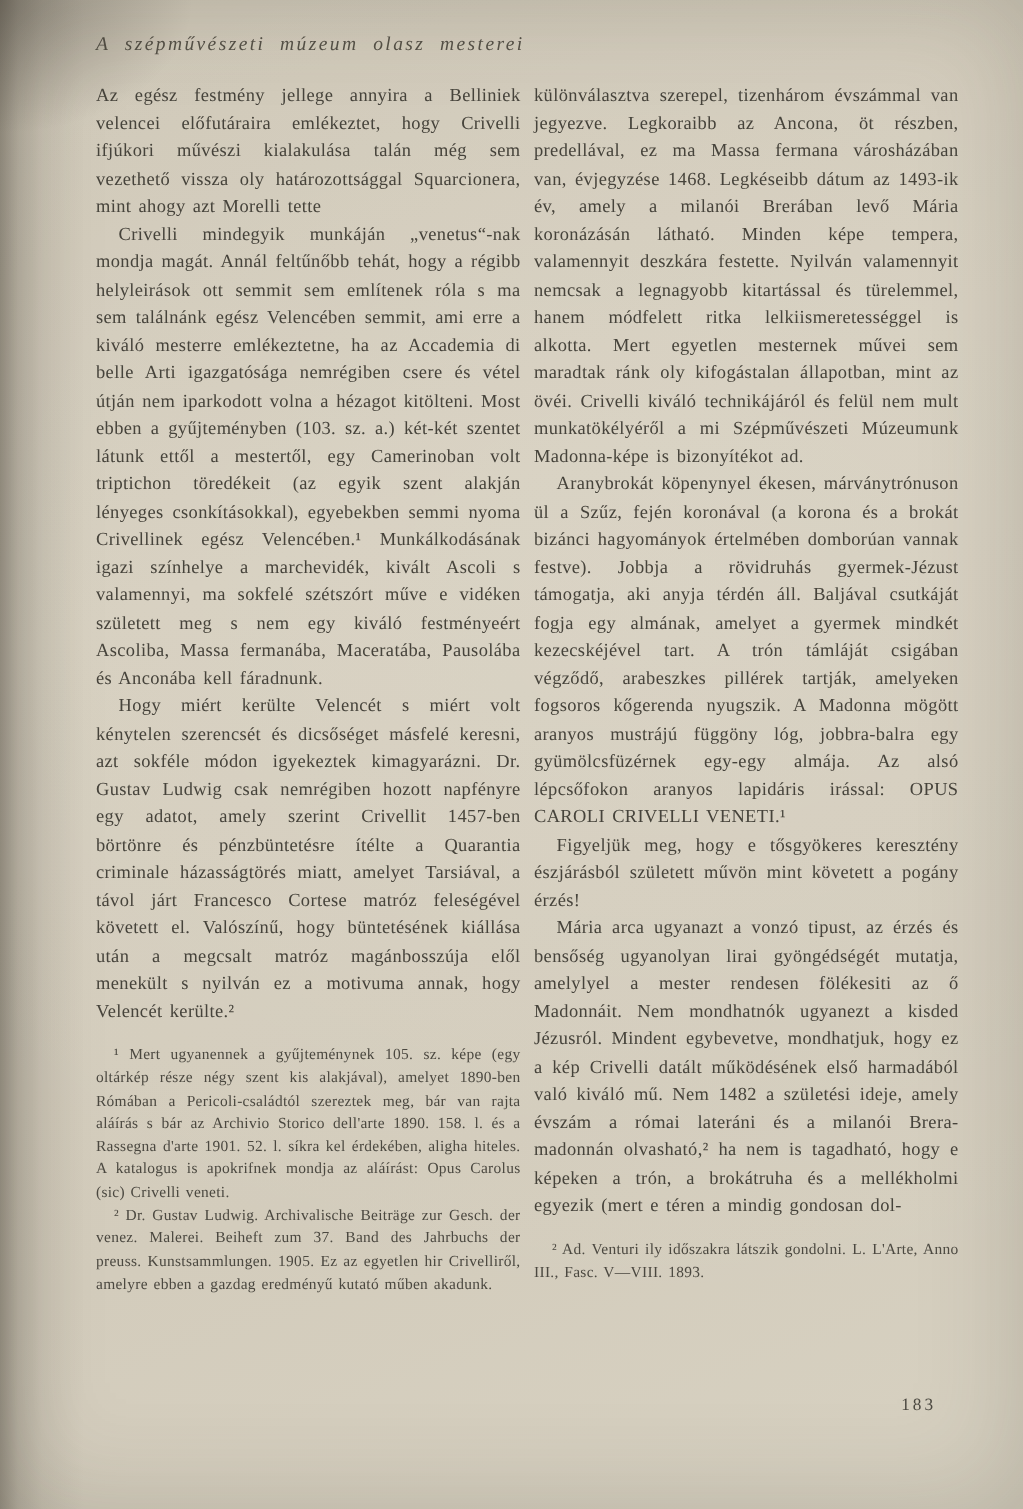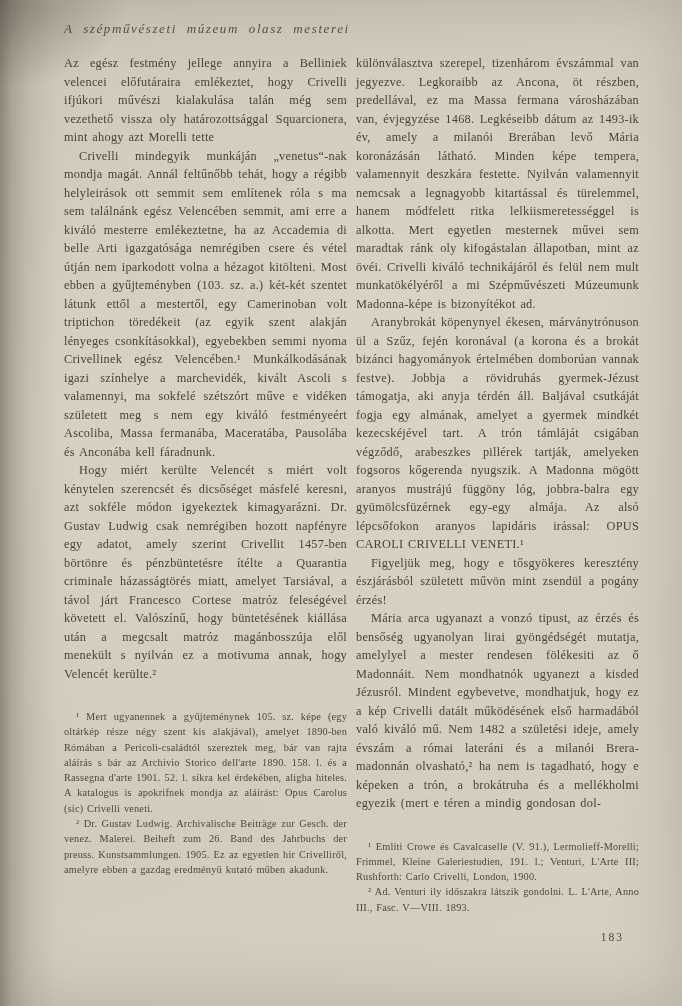--- a/index.html
+++ b/index.html
@@ -61,21 +61,21 @@
     text-align: justify;
     font-size: 12.3px;
     line-height: 18.5px;
     text-indent: 15px;
     letter-spacing: 0.25px;
     word-spacing: 1.5px;
     color: #46433b;
   }
   .para.no-indent { text-indent: 0; }
   .footnotes {
-    margin-top: 26px;
+    margin-top: 13px;
   }
   .footnote {
     margin: 0;
     text-align: justify;
     font-size: 10.3px;
     line-height: 15.3px;
     text-indent: 12px;
     letter-spacing: 0.2px;
     word-spacing: 1px;
     color: #4b4840;
@@ -99,31 +99,30 @@
   <div class="running-head">A szépművészeti múzeum olasz mesterei</div>
 
   <div class="columns">
 
     <div class="col">
       <p class="para no-indent">Az egész festmény jellege annyira a Belliniek velencei előfutáraira emlékeztet, hogy Crivelli ifjúkori művészi kialakulása talán még sem vezethető vissza oly határozottsággal Squarcionera, mint ahogy azt Morelli tette</p>
       <p class="para">Crivelli mindegyik munkáján „venetus“-nak mondja magát. Annál feltűnőbb tehát, hogy a régibb helyleirások ott semmit sem említenek róla s ma sem találnánk egész Velencében semmit, ami erre a kiváló mesterre emlékeztetne, ha az Accademia di belle Arti igazgatósága nemrégiben csere és vétel útján nem iparkodott volna a hézagot kitölteni. Most ebben a gyűjteményben (103. sz. a.) két-két szentet látunk ettől a mestertől, egy Camerinoban volt triptichon töredékeit (az egyik szent alakján lényeges csonkításokkal), egyebekben semmi nyoma Crivellinek egész Velencében.¹ Munkálkodásának igazi színhelye a marchevidék, kivált Ascoli s valamennyi, ma sokfelé szétszórt műve e vidéken született meg s nem egy kiváló festményeért Ascoliba, Massa fermanába, Maceratába, Pausolába és Anconába kell fáradnunk.</p>
       <p class="para">Hogy miért kerülte Velencét s miért volt kénytelen szerencsét és dicsőséget másfelé keresni, azt sokféle módon igyekeztek kimagyarázni. Dr. Gustav Ludwig csak nemrégiben hozott napfényre egy adatot, amely szerint Crivellit 1457-ben börtönre és pénzbüntetésre ítélte a Quarantia criminale házasságtörés miatt, amelyet Tarsiával, a távol járt Francesco Cortese matróz feleségével követett el. Valószínű, hogy büntetésének kiállása után a megcsalt matróz magánbosszúja elől menekült s nyilván ez a motivuma annak, hogy Velencét kerülte.²</p>
       <div class="footnotes">
         <p class="footnote">¹ Mert ugyanennek a gyűjteménynek 105. sz. képe (egy oltárkép része négy szent kis alakjával), amelyet 1890-ben Rómában a Pericoli-családtól szereztek meg, bár van rajta aláírás s bár az Archivio Storico dell'arte 1890. 158. l. és a Rassegna d'arte 1901. 52. l. síkra kel érdekében, aligha hiteles. A katalogus is apokrifnek mondja az aláírást: Opus Carolus (sic) Crivelli veneti.</p>
-        <p class="footnote">² Dr. Gustav Ludwig. Archivalische Beiträge zur Gesch. der venez. Malerei. Beiheft zum 26. Band des Jahrbuchs der preuss. Kunstsammlungen. 1905. Ez az egyetlen hir Crivelliről, amelyre ebben a gazdag eredményű kutató műben akadunk.</p>
+        <p class="footnote">² Dr. Gustav Ludwig. Archivalische Beiträge zur Gesch. der venez. Malerei. Beiheft zum 37. Band des Jahrbuchs der preuss. Kunstsammlungen. 1905. Ez az egyetlen hir Crivelliről, amelyre ebben a gazdag eredményű kutató műben akadunk.</p>
       </div>
     </div>
 
     <div class="col">
       <p class="para no-indent">különválasztva szerepel, tizenhárom évszámmal van jegyezve. Legkoraibb az Ancona, öt részben, predellával, ez ma Massa fermana városházában van, évjegyzése 1468. Legkéseibb dátum az 1493-ik év, amely a milanói Brerában levő Mária koronázásán látható. Minden képe tempera, valamennyit deszkára festette. Nyilván valamennyit nemcsak a legnagyobb kitartással és türelemmel, hanem módfelett ritka lelkiismeretességgel is alkotta. Mert egyetlen mesternek művei sem maradtak ránk oly kifogástalan állapotban, mint az övéi. Crivelli kiváló technikájáról és felül nem mult munkatökélyéről a mi Szépművészeti Múzeumunk Madonna-képe is bizonyítékot ad.</p>
       <p class="para">Aranybrokát köpenynyel ékesen, márványtrónuson ül a Szűz, fején koronával (a korona és a brokát bizánci hagyományok értelmében domborúan vannak festve). Jobbja a rövidruhás gyermek-Jézust támogatja, aki anyja térdén áll. Baljával csutkáját fogja egy almának, amelyet a gyermek mindkét kezecskéjével tart. A trón támláját csigában végződő, arabeszkes pillérek tartják, amelyeken fogsoros kőgerenda nyugszik. A Madonna mögött aranyos mustrájú függöny lóg, jobbra-balra egy gyümölcsfüzérnek egy-egy almája. Az alsó lépcsőfokon aranyos lapidáris irással: OPUS CAROLI CRIVELLI VENETI.¹</p>
-      <p class="para">Figyeljük meg, hogy e tősgyökeres keresztény észjárásból született művön mint zsendül a pogány érzés!</p>
+      <p class="para">Figyeljük meg, hogy e tősgyökeres keresztény észjárásból született művön mint követett a pogány érzés!</p>
       <p class="para">Mária arca ugyanazt a vonzó tipust, az érzés és bensőség ugyanolyan lirai gyöngédségét mutatja, amelylyel a mester rendesen fölékesiti az ő Madonnáit. Nem mondhatnók ugyanezt a kisded Jézusról. Mindent egybevetve, mondhatjuk, hogy ez a kép Crivelli datált működésének első harmadából való kiváló mű. Nem 1482 a születési ideje, amely évszám a római lateráni és a milanói Brera-madonnán olvasható,² ha nem is tagadható, hogy e képeken a trón, a brokátruha és a mellékholmi egyezik (mert e téren a mindig gondosan dol-</p>
       <div class="footnotes">
-        <p class="footnote">¹ Említi Crowe és Cavalcaselle (V. 91.), Lermolieff-Morelli; Frimmel, Kleine Galeriestudien, 191. l.; Venturi, L'Arte III; Rushforth: Carlo Crivelli, London, 1900.</p>
         <p class="footnote">² Ad. Venturi ily időszakra látszik gondolni. L. L'Arte, Anno III., Fasc. V—VIII. 1893.</p>
       </div>
     </div>
 
   </div>
 
   <div class="page-number">183</div>
 </div>
 
 </body></html>

